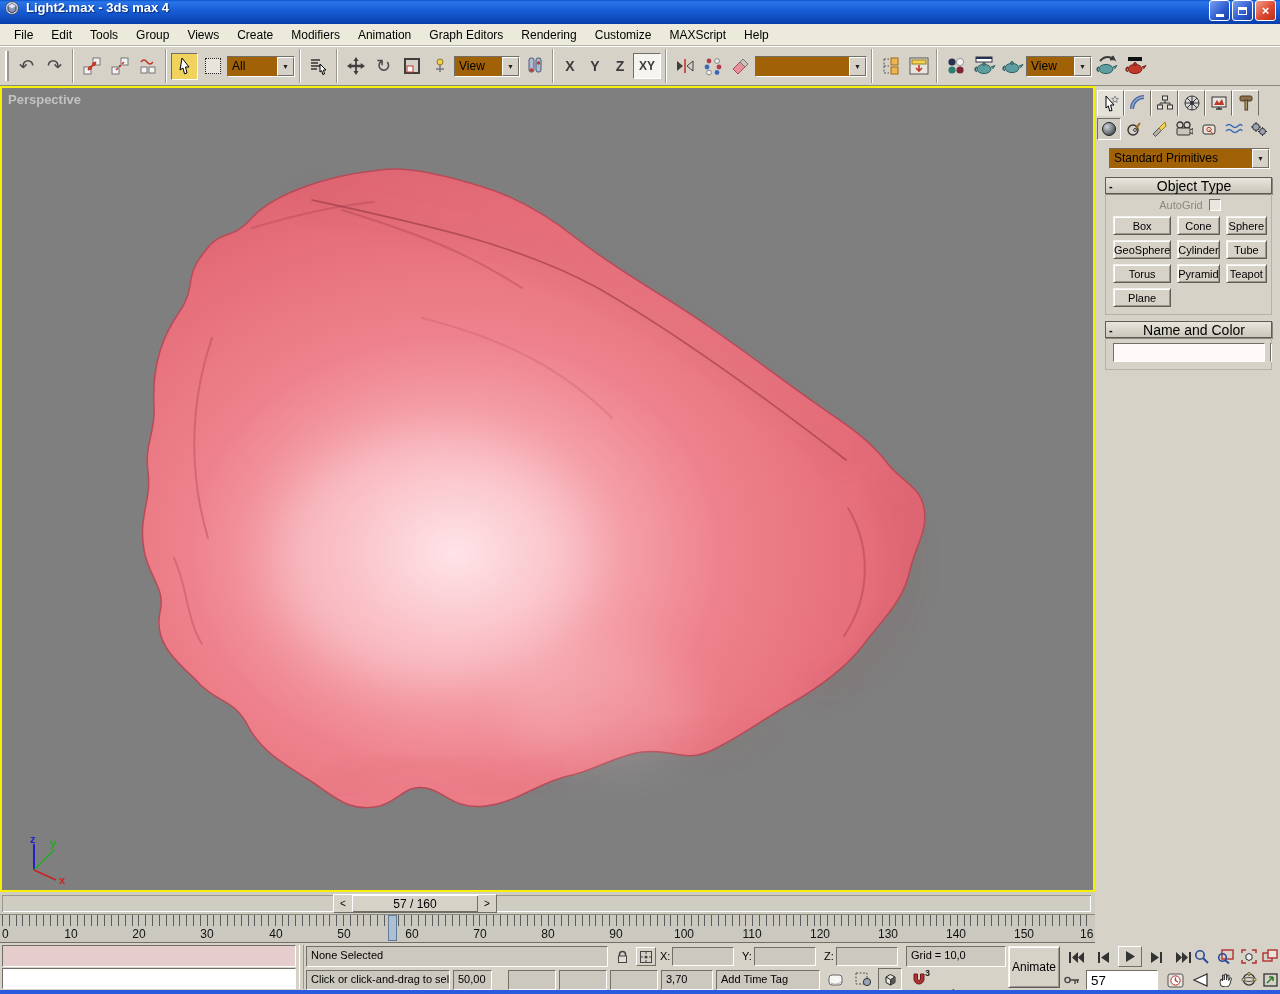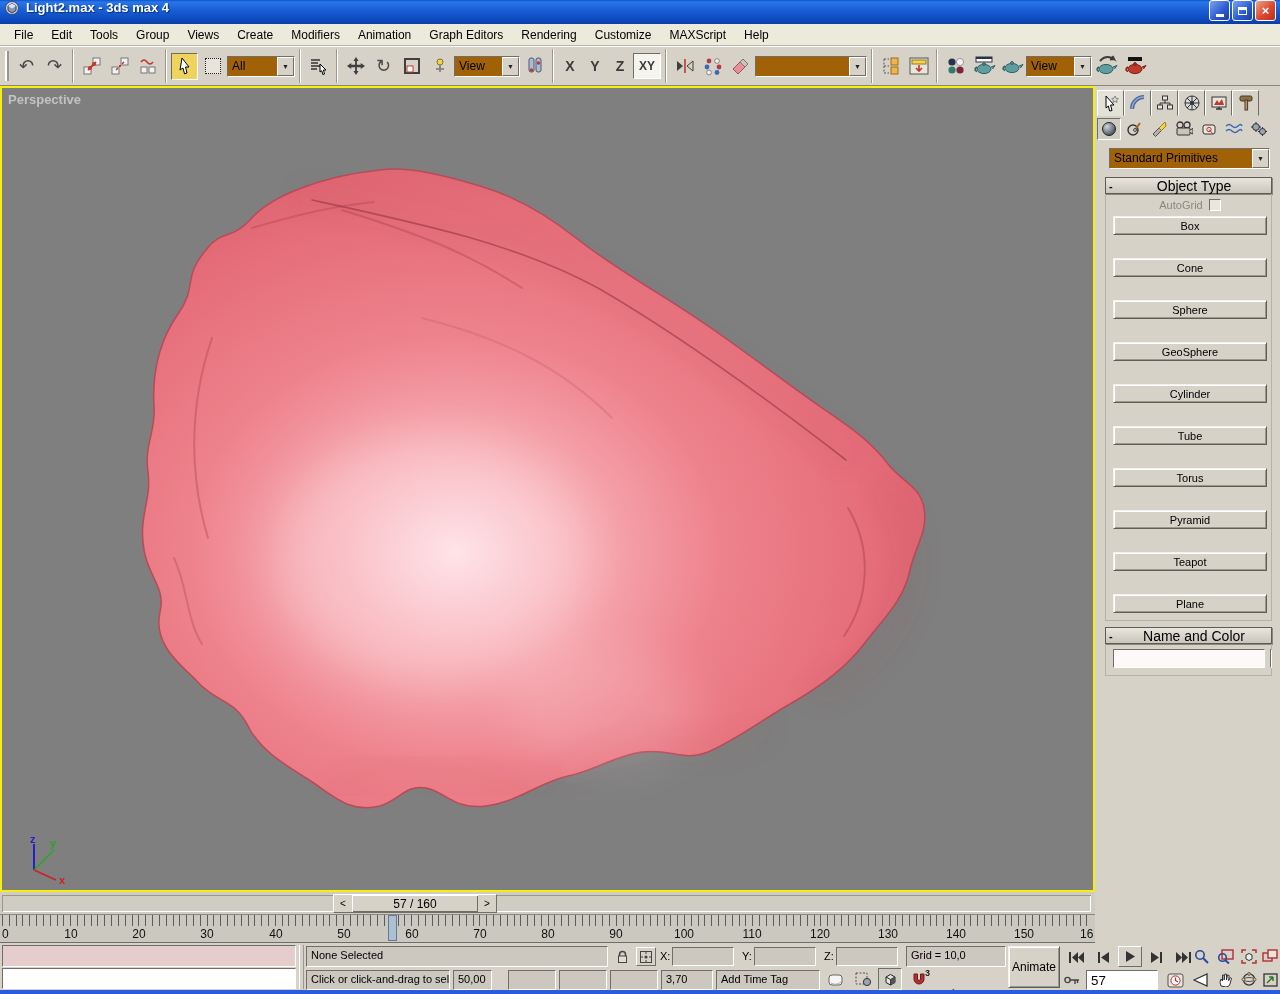--- a/index.html
+++ b/index.html
@@ -66,21 +66,21 @@
   .subtab.active { border:1px solid; border-color:#716e66 #fff #fff #716e66; background:#cfccc2; }
   #catdd { margin:4px 10px 8px 14px; }
   .rollout { margin:6px 8px 0 10px; }
   .rollhead { display:flex; align-items:center; height:17px; background:linear-gradient(#e8e5dc,#cac6bc);
     border:1px solid #5e5c55; box-shadow:1px 1px 0 #8a877f; padding:0 3px; }
   .rollhead .minus { width:11px; font-weight:bold; }
   .rollhead .rtitle { flex:1; text-align:center; font-size:14px; }
   .rollbody { border:1px solid #b5b2a9; border-top:none; padding:5px 4px 7px 7px; }
   .agrow { display:flex; align-items:center; justify-content:center; gap:6px; margin-bottom:5px; color:#8b887f; }
   .chk { width:12px; height:12px; background:#e9e6de; border:1px solid; border-color:#716e66 #fff #fff #716e66; }
-  .objgrid { display:grid; grid-template-columns:1fr; gap:23px 6px; }
+  .objgrid { display:grid; grid-template-columns:1fr 1fr 1fr; gap:5px 6px; }
   .pbtn { height:19px; background:#d6d2c8; border:1px solid; border-color:#f4f2ec #5f5d56 #5f5d56 #f4f2ec;
     box-shadow:inset 1px 1px 0 #fff, inset -1px -1px 0 #9a978f;
     display:flex; align-items:center; justify-content:center; font-size:11px; }
   .ncrow { display:flex; gap:5px; align-items:center; }
   .ncrow input { flex:1; height:19px; border:1px solid; border-color:#716e66 #fff #fff #716e66;
     background:#fdf9f9; padding:0 4px; font-family:"Liberation Sans",sans-serif; font-size:11px; }
   #swatch { width:17px; height:19px; border:1px solid; border-color:#716e66 #fff #fff #716e66; }
 
   
   #sliderrow { top:892px; left:0; width:1095px; height:23px; background:#cfccc2;

